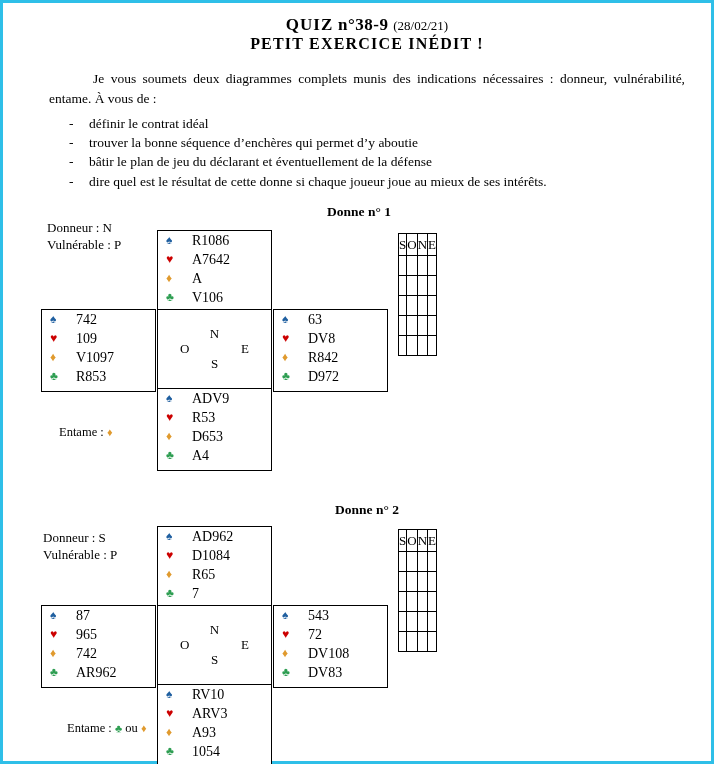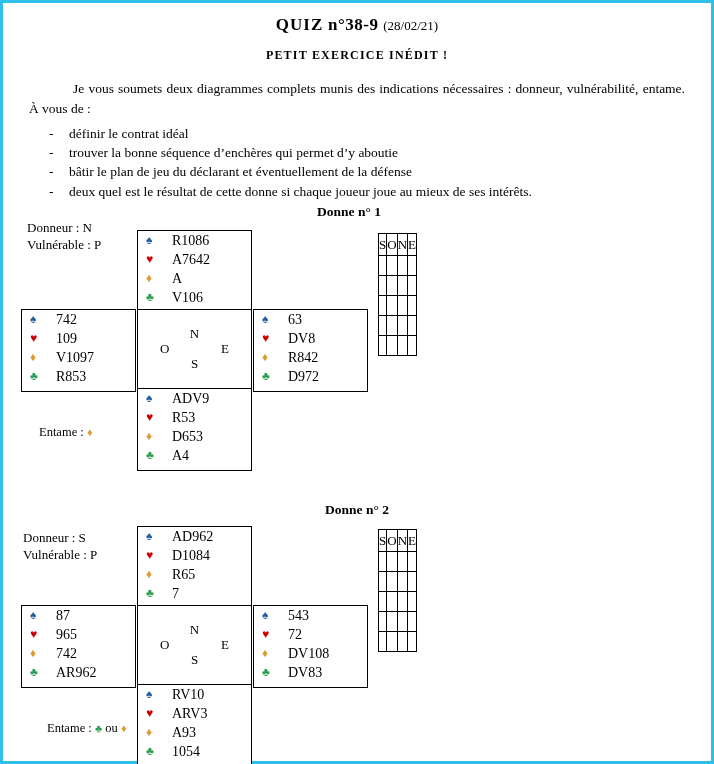--- a/index.html
+++ b/index.html
@@ -14,20 +14,21 @@
     color: #000000;
     overflow: hidden;
   }
   #page {
     position: relative;
     width: 714px;
     height: 764px;
     box-sizing: border-box;
     border: 3px solid #2fbfe8;
     background: #ffffff;
+    padding-left: 20px;
   }
   .inner {
     position: relative;
     width: 100%;
     height: 100%;
   }
 
   
   .title1 {
     text-align: center;
@@ -38,22 +39,21 @@
   }
   .title1 .quiz-word { letter-spacing: 1px; }
   .title1 .date {
     font-weight: normal;
     font-size: 13px;
     letter-spacing: 0;
   }
   .title2 {
     text-align: center;
     font-weight: bold;
-    font-size: 12px;
-    margin-top: 13px;
+    font-size: 16px;
     letter-spacing: 1.2px;
   }
 
   
   .intro {
     margin: 16px 20px 0 20px;
     font-size: 13.5px;
     line-height: 1.45;
     text-align: justify;
   }
@@ -194,21 +194,21 @@
         <li>
           <span class="dash">-</span>
           <span>trouver la bonne séquence d’enchères qui permet d’y aboutie</span>
         </li>
         <li>
           <span class="dash">-</span>
           <span>bâtir le plan de jeu du déclarant et éventuellement de la défense</span>
         </li>
         <li>
           <span class="dash">-</span>
-          <span>deux quel est le résultat de cette donne si chaque joueur joue au mieux de ses intérêts.</span>
+          <span>dire quel est le résultat de cette donne si chaque joueur joue au mieux de ses intérêts.</span>
         </li>
       </ul>
     </div>
 
     <div class="deal-heading" style="position:absolute; left:0; right:16px; top:189px;">Donne n° 1</div>
 
     <div class="deal" style="position:absolute; left:0; top:0;">
 
       <div class="meta" style="left:24px; top:204px;">
         <div class="line">Donneur : N</div>

